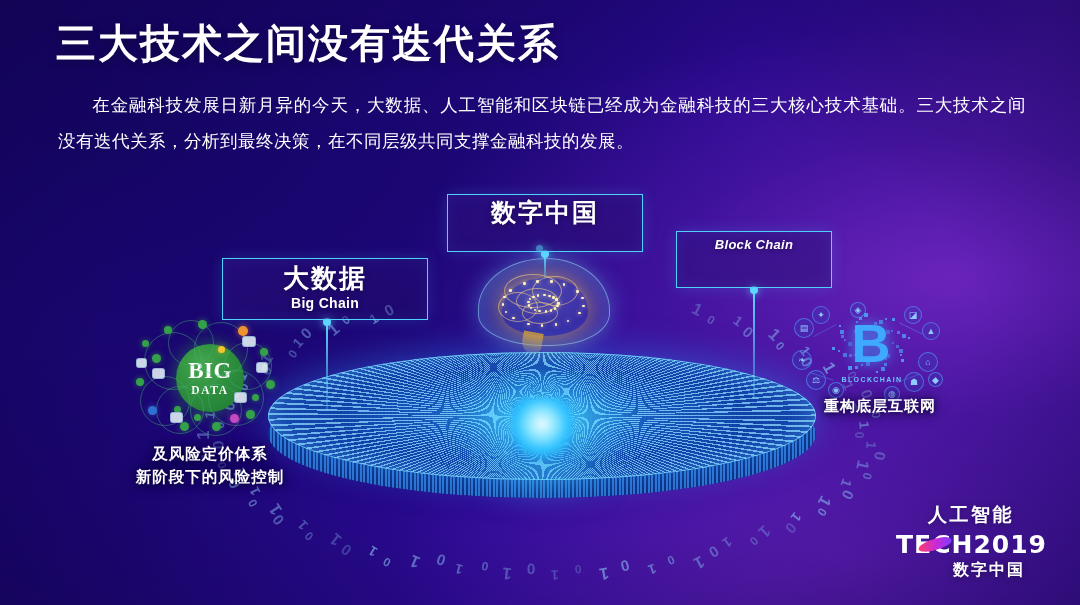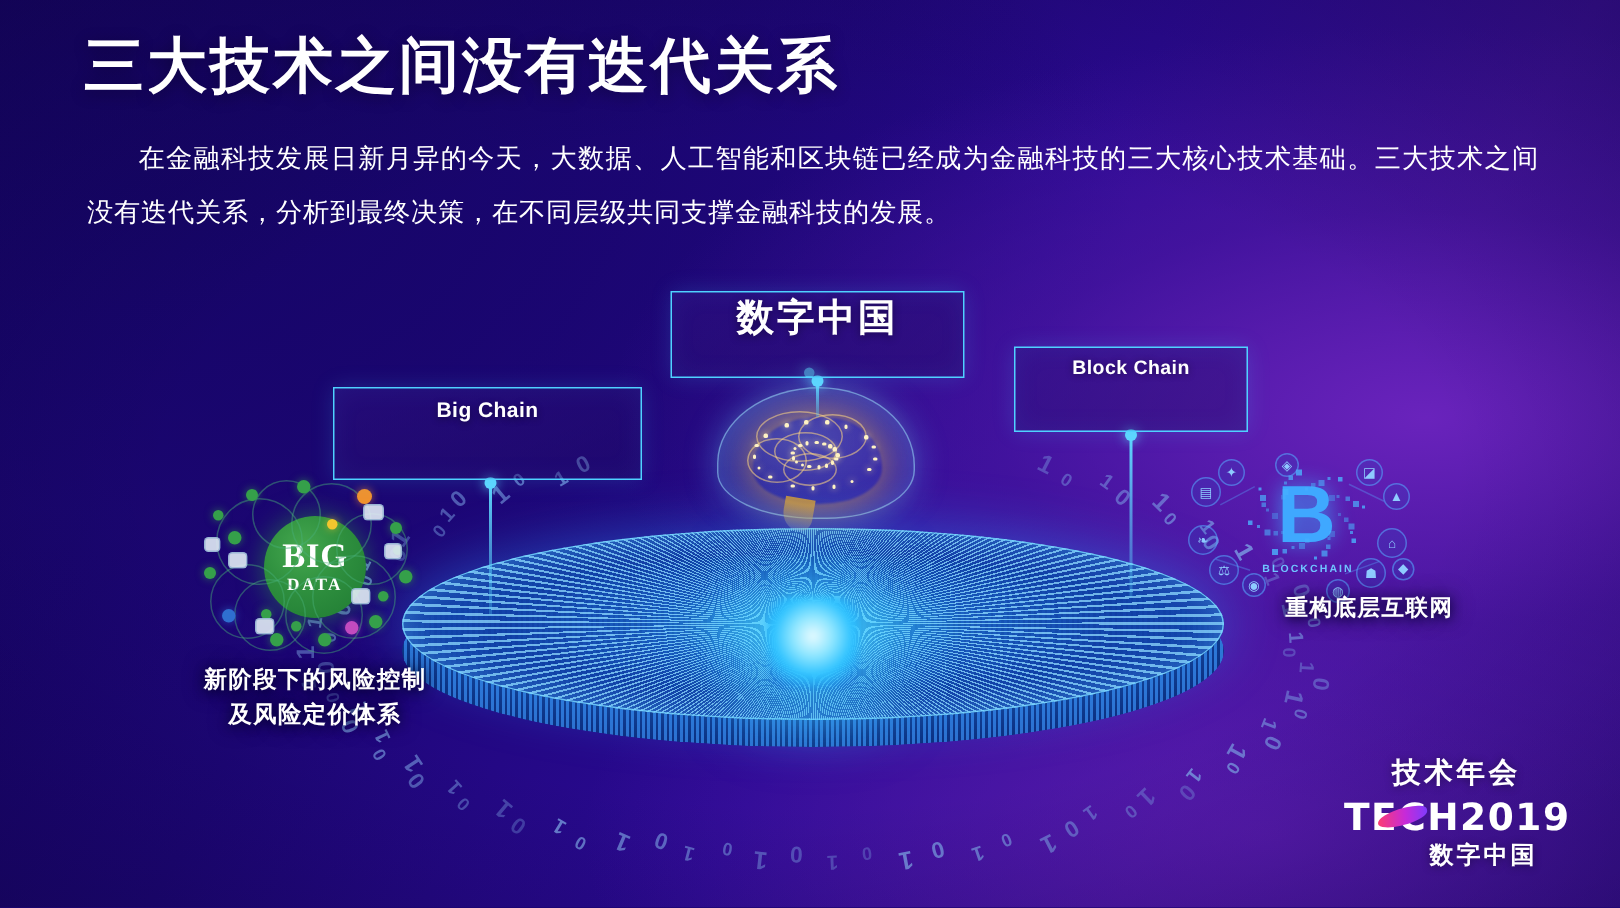--- a/index.html
+++ b/index.html
@@ -113,42 +113,42 @@
   #box-bigdata { left:222px; top:258px; width:206px; height:62px; padding-top:5px; }
   #box-bigdata .cn { font-size:26px; line-height:1.14; }
   #box-bigdata .en { font-size:14px; margin-top:1px; }
 
   #box-ai { left:447px; top:194px; width:196px; height:58px; padding-top:4px; }
   #box-ai .cn { font-size:25px; line-height:1.1; }
   #box-ai .en { font-size:13.5px; margin-top:1px; }
 
   #box-bc { left:676px; top:231px; width:156px; height:57px; padding-top:4px; }
   #box-bc .cn { font-size:24px; line-height:1.1; }
-  #box-bc .en { font-size:13px; margin-top:1px; }
+  #box-bc .en { font-size:13px; margin-top:1px;font-style:italic; }
 
   
   .conn { position:absolute; width:1.5px; background:linear-gradient(#5fd8ff, rgba(95,216,255,0.25)); }
   .conn::before {
     content:""; position:absolute; left:50%; top:-4px; transform:translateX(-50%);
     width:8px; height:8px; border-radius:50%;
     background:#5fd8ff; box-shadow:0 0 8px rgba(95,216,255,0.9);
   }
   #conn-bigdata { left:326px; top:322px; height:88px; }
   #conn-ai      { left:544px; top:254px; height:24px; }
   #conn-bc      { left:753px; top:290px; height:108px; }
 
   
   .caption {
     position:absolute; color:#ffffff; font-weight:bold;
     font-size:15.5px; line-height:1.48; letter-spacing:1px;
     text-align:center; text-shadow:0 1px 7px rgba(5,0,40,0.85), 0 0 14px rgba(5,0,40,0.7);
   }
   #cap-bigdata { left:108px; top:443px; width:204px; }
   #cap-ai      { left:432px; top:366px; width:200px; font-size:15px; }
-  #cap-bc      { left:833px; top:395px; width:160px; font-size:15px; }
+  #cap-bc      { left:800px; top:395px; width:160px; font-size:15px; }
 
   
   .bigdata-art { position:absolute; left:134px; top:318px; width:152px; height:122px; }
   .bd-ring {
     position:absolute; border:1px solid rgba(70,175,120,0.45); border-radius:50%;
   }
   .bd-globe {
     position:absolute; left:42px; top:26px; width:68px; height:68px; border-radius:50%;
     background:radial-gradient(circle at 38% 32%, #45a84f 0%, #2e8f3e 45%, #1f7a33 100%);
     box-shadow:0 0 18px rgba(45,160,70,0.55);
@@ -484,43 +484,44 @@
       <div class="bc-line" style="left: 104px; top: 72px; width: 24px; transform: rotate(-20deg);"></div>
     </div>
 
   <div class="bg-vig"></div>
 
   <div class="conn" id="conn-bigdata"></div>
   <div class="conn" id="conn-ai"></div>
   <div class="conn" id="conn-bc"></div>
 
   <div class="pbox" id="box-bigdata">
+    <div class="cn">大数据</div>
     <div class="en">Big Chain</div>
   </div>
 
   <div class="pbox" id="box-ai">
     <div class="cn">数字中国</div>
   </div>
 
   <div class="pbox" id="box-bc">
     <div class="en">Block Chain</div>
   </div>
 
   <div class="caption" id="cap-bigdata">
+    <div>及风险定价体系</div>
     <div>新阶段下的风险控制</div>
-    <div>及风险定价体系</div>
   </div>
   <div class="caption" id="cap-bc">
     <div>重构底层互联网</div>
   </div>
 
   <div class="header">
     <div class="title">三大技术之间没有迭代关系</div>
     <div class="body-text"><span class="indent"></span><span>在金融科技发展日新月异的今天，大数据、人工智能和区块链已经成为金融科技的三大核心技术基础。三大技术之间没有迭代关系，分析到最终决策，在不同层级共同支撑金融科技的发展。</span></div>
   </div>
 
   <div class="logo">
-    <div class="l1">技术年会</div>
+    <div class="l1">人工智能</div>
     <div class="l2"><span>TECH2019</span><span class="swoosh"></span></div>
     <div class="l3">数字中国</div>
   </div>
 
 </div>
 
 </body></html>

